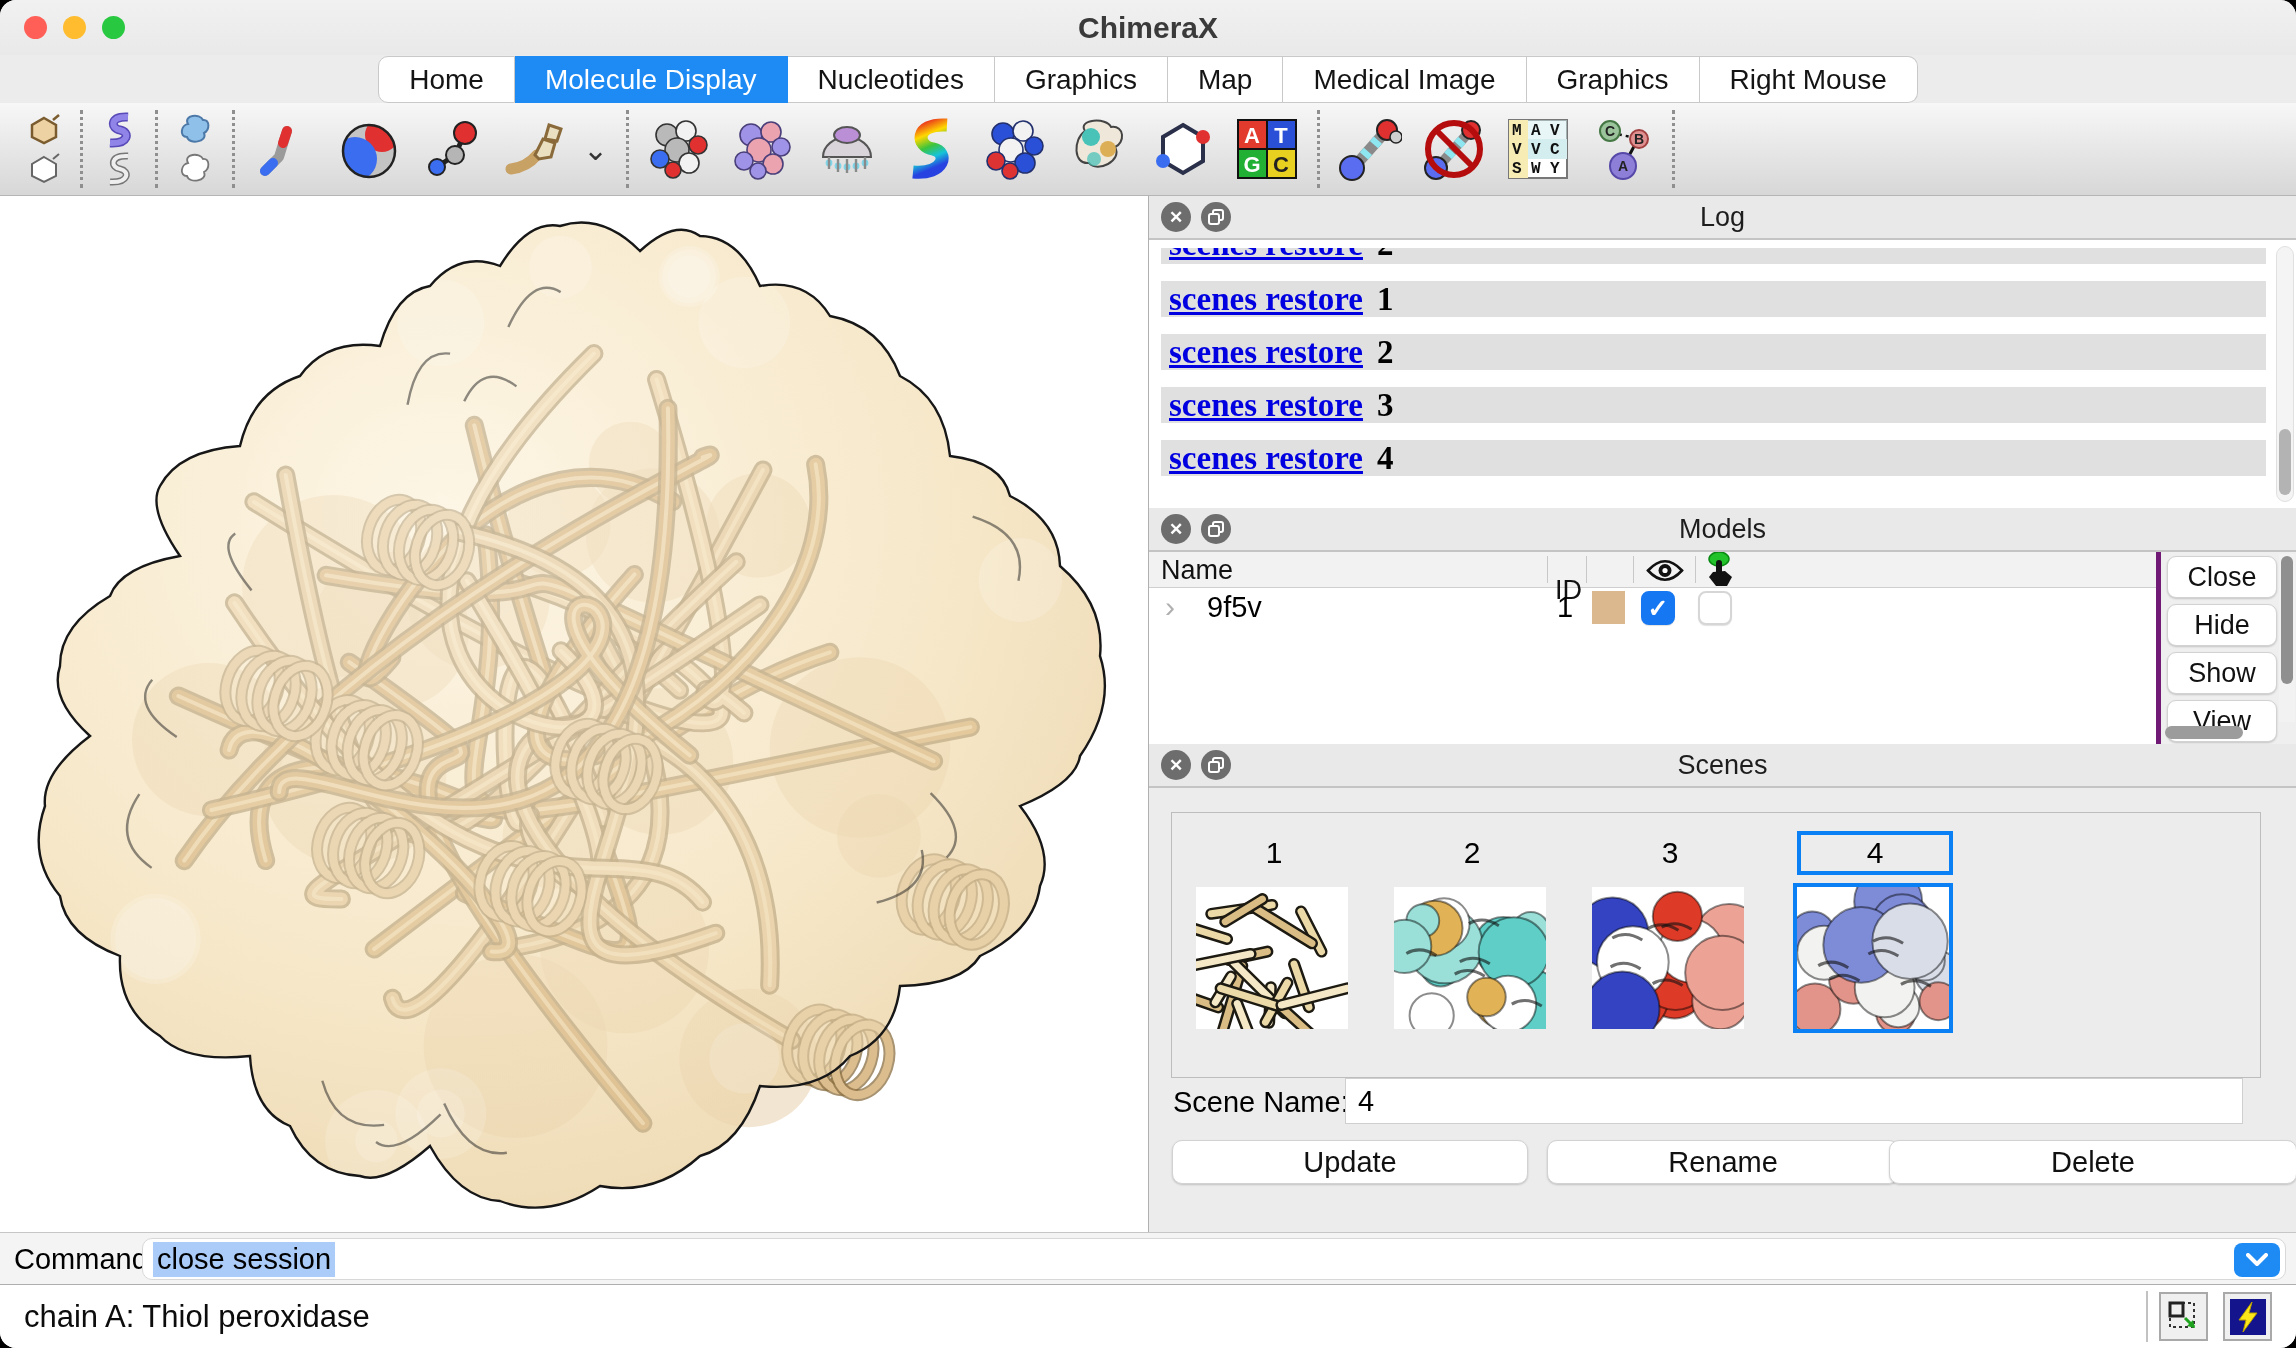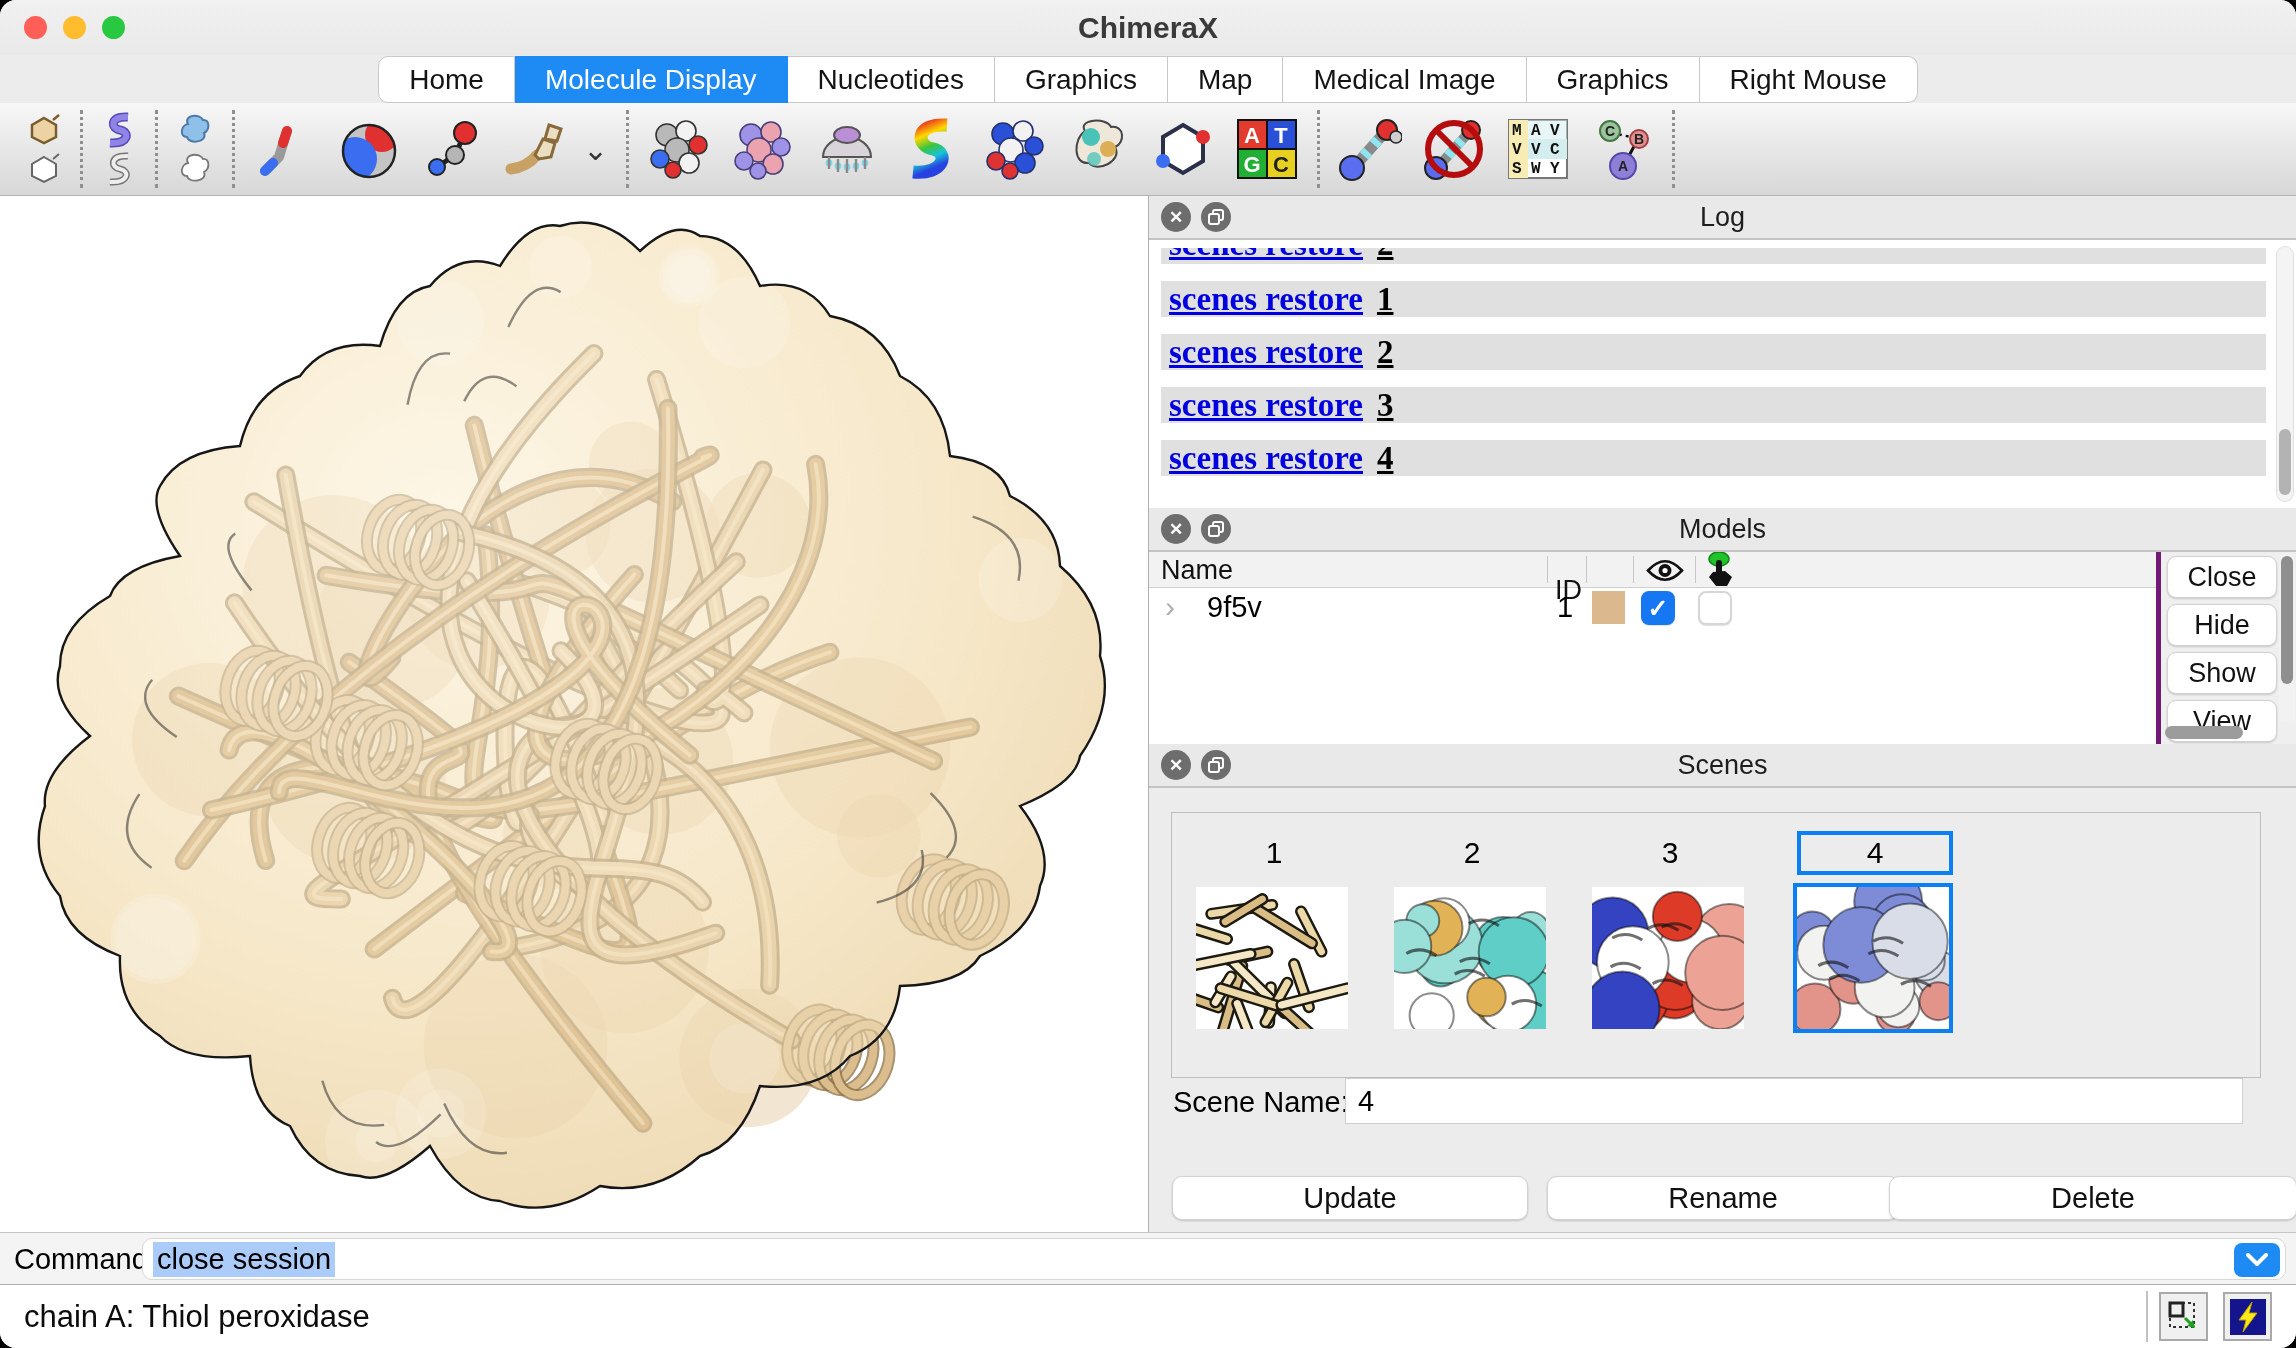--- a/index.html
+++ b/index.html
@@ -44,21 +44,21 @@
   .pbtns { position:absolute; left:12px; display:flex; gap:10px; }
   .pbtn { width:30px; height:30px; border-radius:50%; background:#6d6d6d; color:#fff;
           display:flex; align-items:center; justify-content:center; font-size:17px; font-weight:bold; }
   .ptitle { flex:1; text-align:center; font-size:27px; color:#1d1d1d; }
 
   
   .panel-log { height:312px; display:flex; flex-direction:column; }
   .log-body { background:#fff; flex:1; position:relative; overflow:hidden; padding:8px 30px 0 12px; }
   .log-row { height:36px; background:#e0e0e0; margin-bottom:17px; display:flex; 
              padding-left:8px; font-family:"Liberation Serif", serif; font-size:33px; font-weight:bold;
-             white-space:nowrap; overflow:hidden;text-decoration:underline; }
+             white-space:nowrap; overflow:hidden; }
   .log-row.partial { height:16px; }
   .log-row.partial .rowclip { transform:translateY(-12px); }
   .rowclip { display:flex; align-items:center; gap:14px; }
   .log-link { color:var(--link); text-decoration:underline; }
   .log-arg { color:#000; }
   .vscroll { position:absolute; right:2px; top:6px; bottom:6px; width:18px; background:#f4f4f4;
              border:1px solid #e0e0e0; border-radius:9px; }
   .vthumb { position:absolute; left:2px; width:12px; background:#b3b3b3; border-radius:6px; }
 
   
@@ -96,21 +96,21 @@
   .scene-label { position:absolute; top:18px; height:44px; width:156px; text-align:center;
                  font-size:30px; color:#000; line-height:44px; }
   .scene-thumb { position:absolute; top:74px; width:152px; height:142px; background:#fff; }
   .scene-item.selected .scene-label { border:4px solid var(--sceneSel); line-height:36px; }
   .scene-item.selected .scene-thumb { outline:4px solid var(--sceneSel); }
   .sn-label { position:absolute; left:24px; top:342px; font-size:29px; color:#000; }
   .sn-input { position:absolute; left:196px; top:334px; width:898px; height:46px; background:#fff;
               border:1px solid #cfcfcf; font-size:29px; padding:0 12px; font-family:"Liberation Sans",sans-serif; }
   .s-btn { position:absolute; top:396px; height:44px; background:#fff; border:1px solid #d2d2d2;
            border-radius:10px; box-shadow:0 1px 2px rgba(0,0,0,.18); font-size:29px; color:#111;
-           display:flex; align-items:center; justify-content:center;margin-top:36px; }
+           display:flex; align-items:center; justify-content:center; }
 
   
   .commandbar { height:52px; background:#f4f4f4; border-top:1px solid #c6c6c6; position:relative; }
   .cmd-label { position:absolute; left:14px; top:10px; font-size:29px; color:#000; }
   .cmd-input { position:absolute; left:142px; right:10px; top:5px; height:42px; background:#fff;
                border:1px solid #d8d8d8; border-radius:10px; display:flex; align-items:center; padding-left:10px; }
   .cmd-sel { font-size:29px; color:#000; background:var(--selection); padding:1px 4px; }
   .cmd-drop { position:absolute; right:5px; top:4px; width:46px; height:34px; background:var(--accent);
               border-radius:8px; display:flex; align-items:center; justify-content:center; }
 

